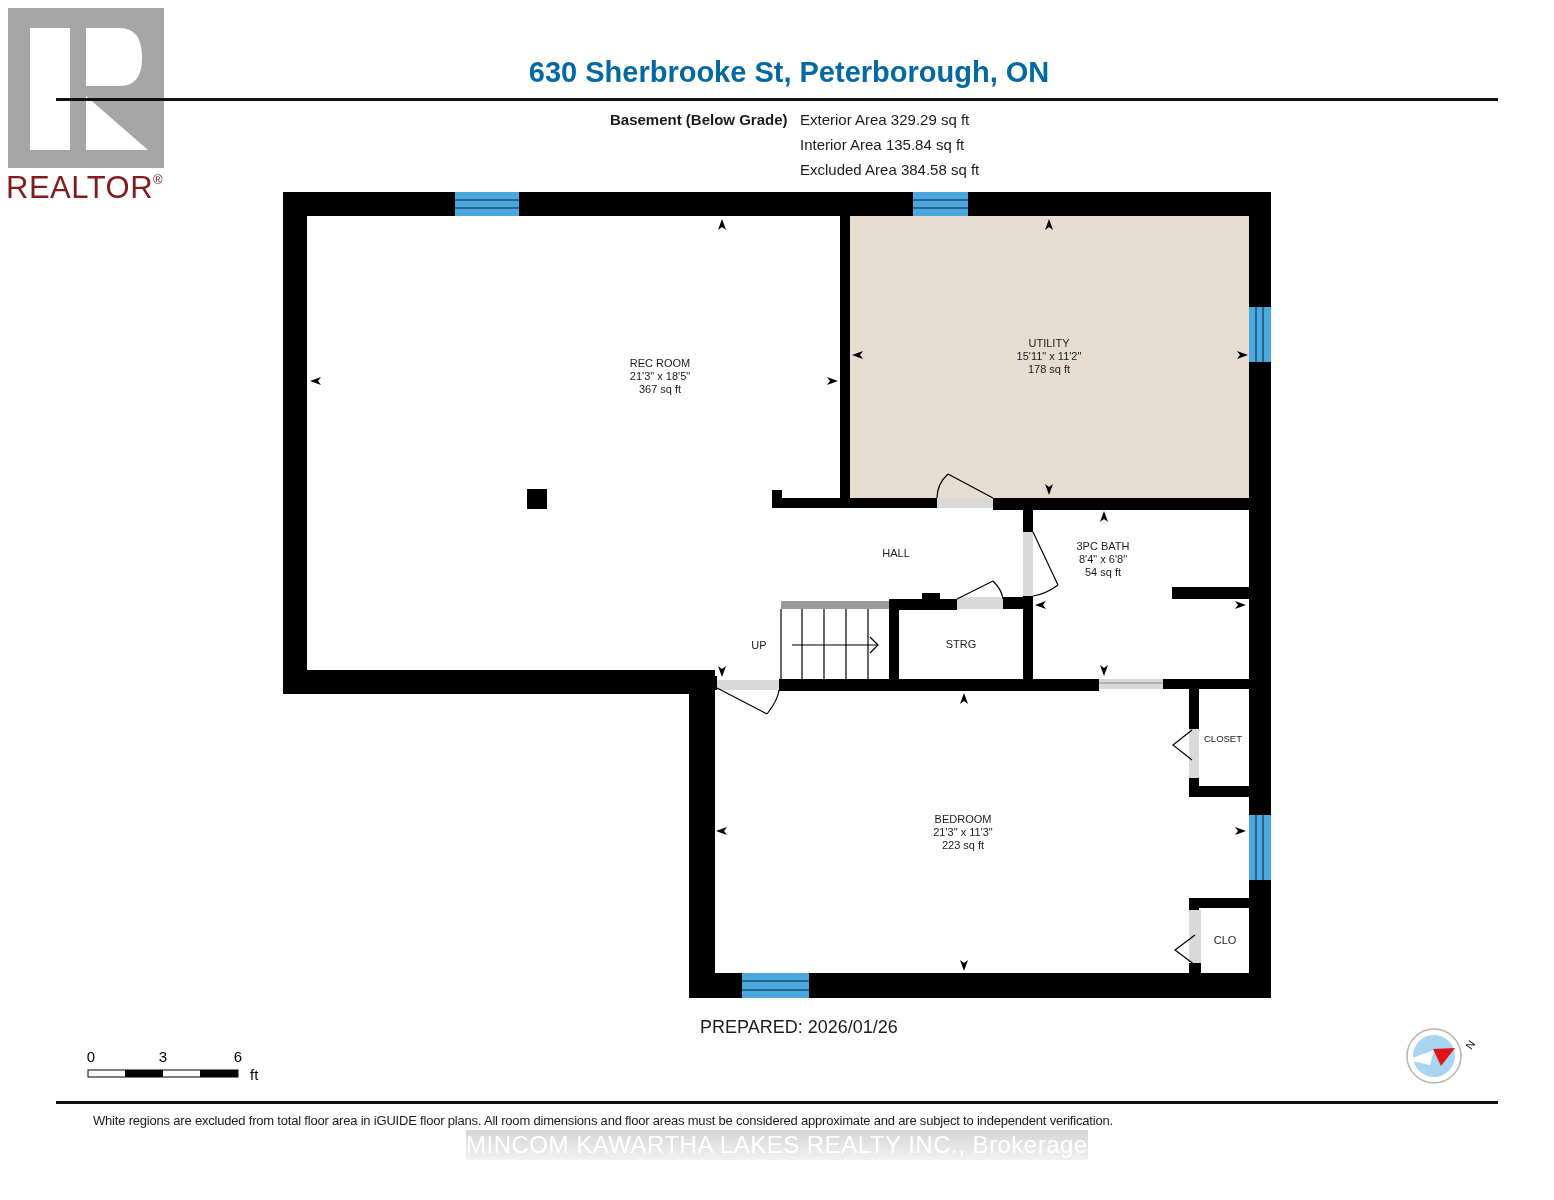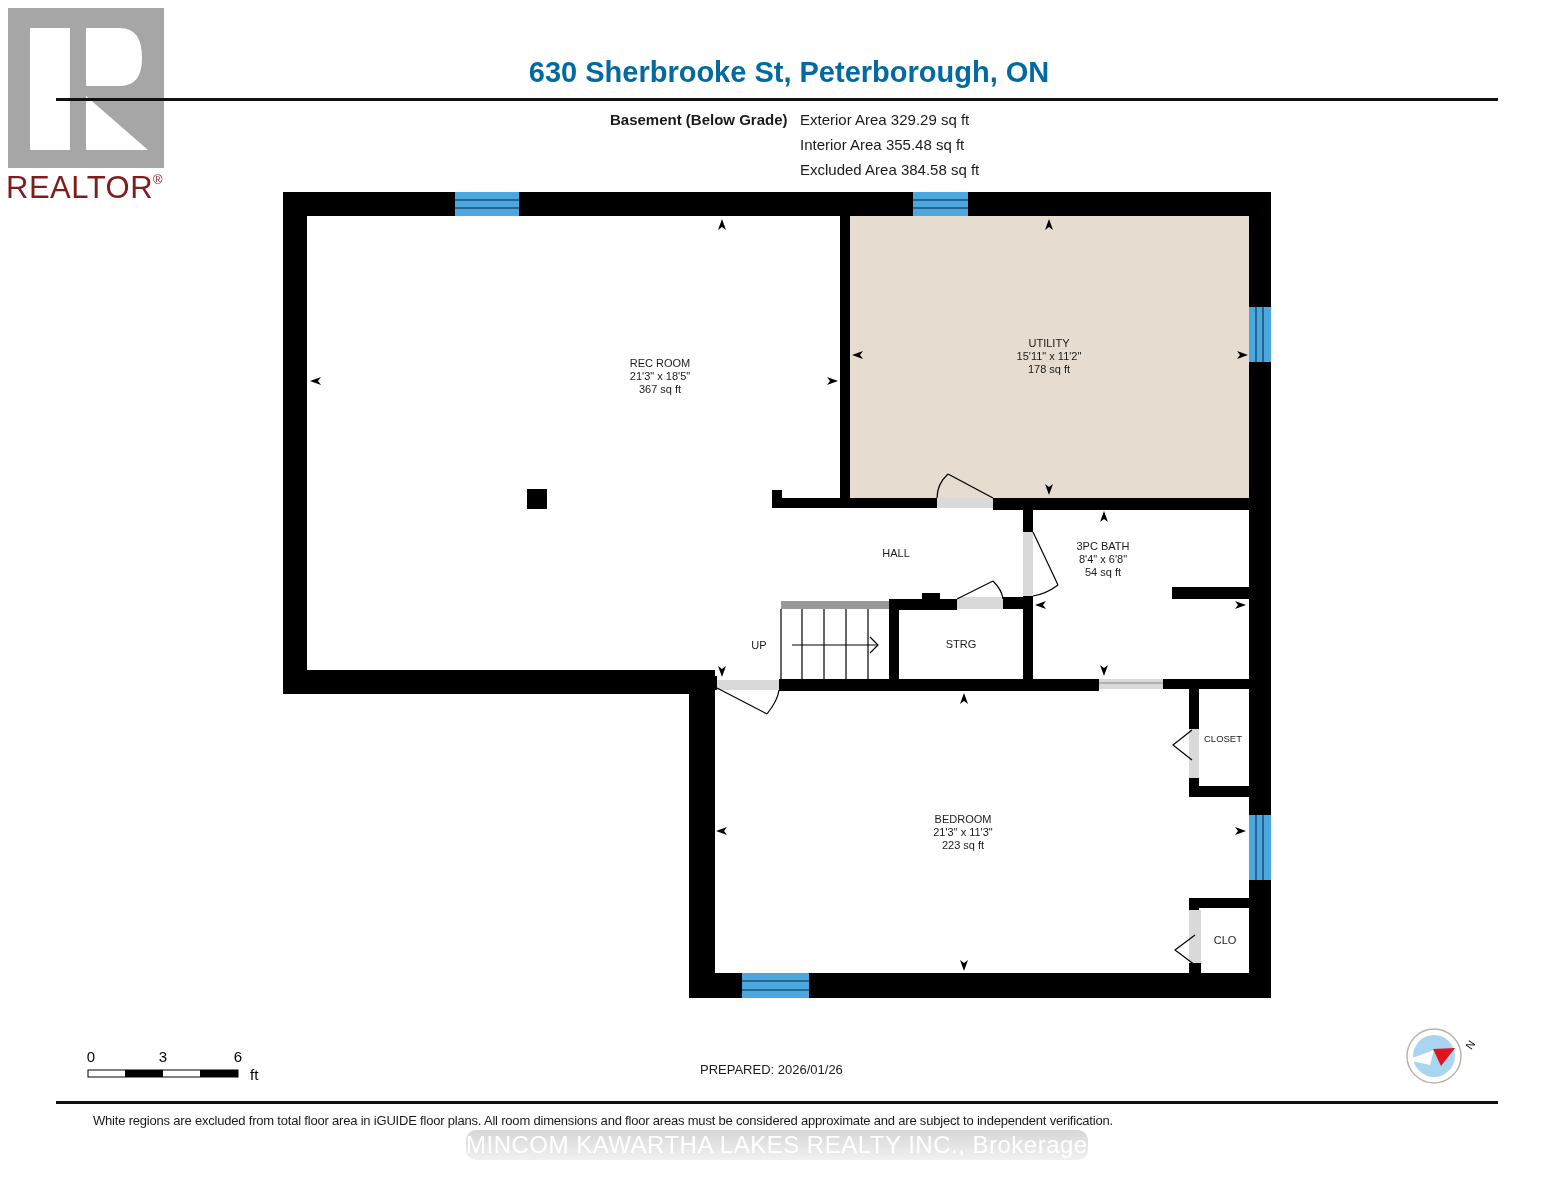--- a/index.html
+++ b/index.html
@@ -8,44 +8,44 @@
   .abs { position: absolute; }
   #realtor-logo { left: 8px; top: 8px; width: 156px; height: 160px; }
   #realtor-word { left: 6px; top: 170px; font-size: 31px; color: #7f1d1d; letter-spacing: 0.5px; }
   #realtor-word sup { font-size: 13px; vertical-align: 14px; }
   #title { left: 0; width: 1554px; top: 56px; text-align: center; font-size: 29px; font-weight: bold; color: #0369a1; padding-left: 12px; }
   #title-rule { left: 56px; width: 1442px; top: 98px; height: 3px; background: #111; }
   #floor-name { left: 586px; top: 111px; font-size: 15px; font-weight: bold; margin-left: 24px; }
   .area-line { left: 800px; font-size: 15px; }
   #plan { left: 0; top: 0; width: 1554px; height: 1200px; }
   .room-label { font-size: 11px; fill: #1a1a1a; text-anchor: middle; font-family: "Liberation Sans", sans-serif; }
-  #prepared { left: 700px; top: 1062px; font-size: 13px; }
+  #prepared { left: 700px; top: 1017px; font-size: 18px; }
   #bottom-rule { left: 56px; width: 1442px; top: 1101px; height: 3px; background: #111; }
   #disclaimer { left: 61px; top: 1113px; font-size: 13px; letter-spacing: -0.2px; margin-left: 32px; }
   #watermark { left: 466px; top: 1130px; width: 622px; height: 30px; background: linear-gradient(to bottom, rgba(180,180,180,0.55), rgba(200,200,200,0.25));
-               font-size: 24px; color: #ffffff; line-height: 30px; letter-spacing: 0.5px; border-radius: 10px; }
+               font-size: 24px; color: #ffffff; line-height: 30px; letter-spacing: 0.5px; }
 </style>
 </head>
 <body>
 
 <svg id="realtor-logo" class="abs" viewBox="0 0 156 160">
   <rect x="0" y="0" width="156" height="160" fill="#a6a6a6"></rect>
   <rect x="22" y="20" width="40" height="122" fill="#ffffff"></rect>
   <path d="M78 20 H112 Q134 20 134 50 Q134 78 112 78 H78 Z" fill="#ffffff"></path>
   <rect x="78" y="20" width="0" height="0" fill="#a6a6a6"></rect>
   <path d="M78 88 L140 142 H78 Z" fill="#ffffff"></path>
 </svg>
 <div id="realtor-word" class="abs"><span>REALTOR</span><sup>®</sup></div>
 
 <div id="title" class="abs">630 Sherbrooke St, Peterborough, ON</div>
 <div id="title-rule" class="abs"></div>
 
 <div id="floor-name" class="abs">Basement (Below Grade)</div>
 <div class="abs area-line" style="top:111px">Exterior Area 329.29 sq ft</div>
-<div class="abs area-line" style="top:136px">Interior Area 355.48 sq ft</div>
+<div class="abs area-line" style="top:136px">Interior Area 135.84 sq ft</div>
 <div class="abs area-line" style="top:161px">Excluded Area 384.58 sq ft</div>
 
 <svg id="plan" class="abs" viewBox="0 0 1554 1200">
 
   <rect x="850" y="216" width="399" height="282" fill="#e6ddd0"></rect>
 
   <g fill="#000">
 
     <rect x="283" y="192" width="988" height="24"></rect>
 

